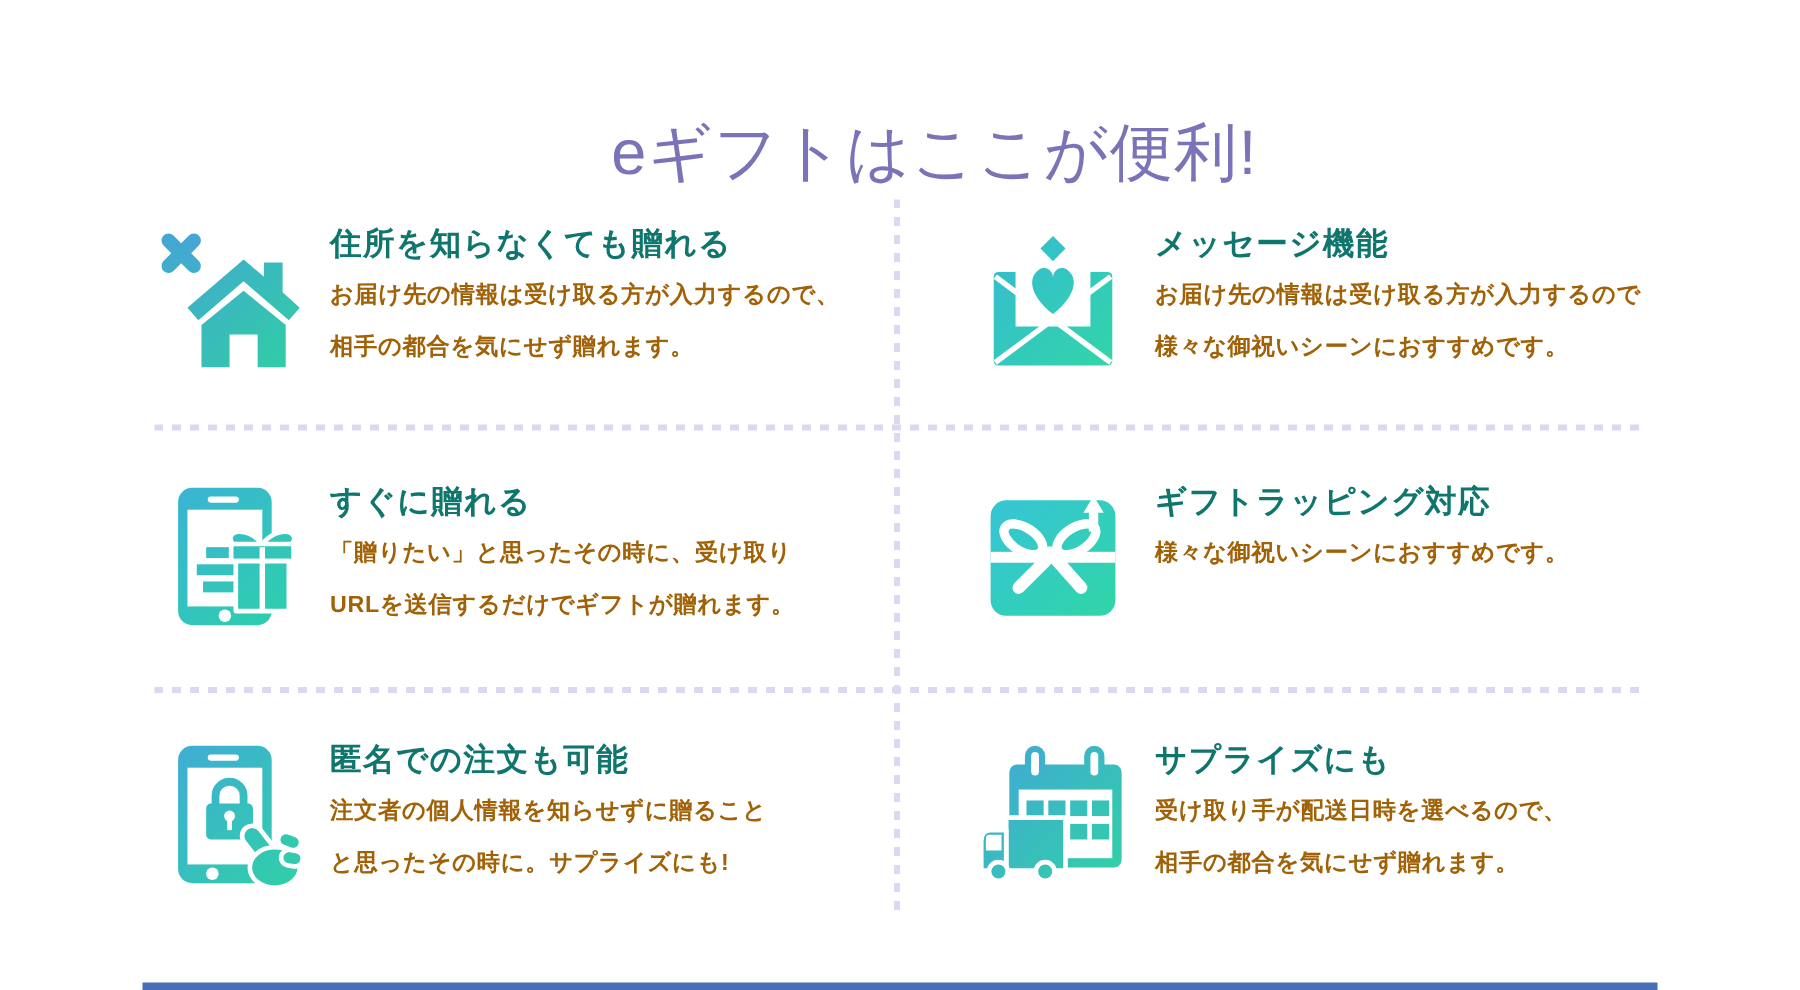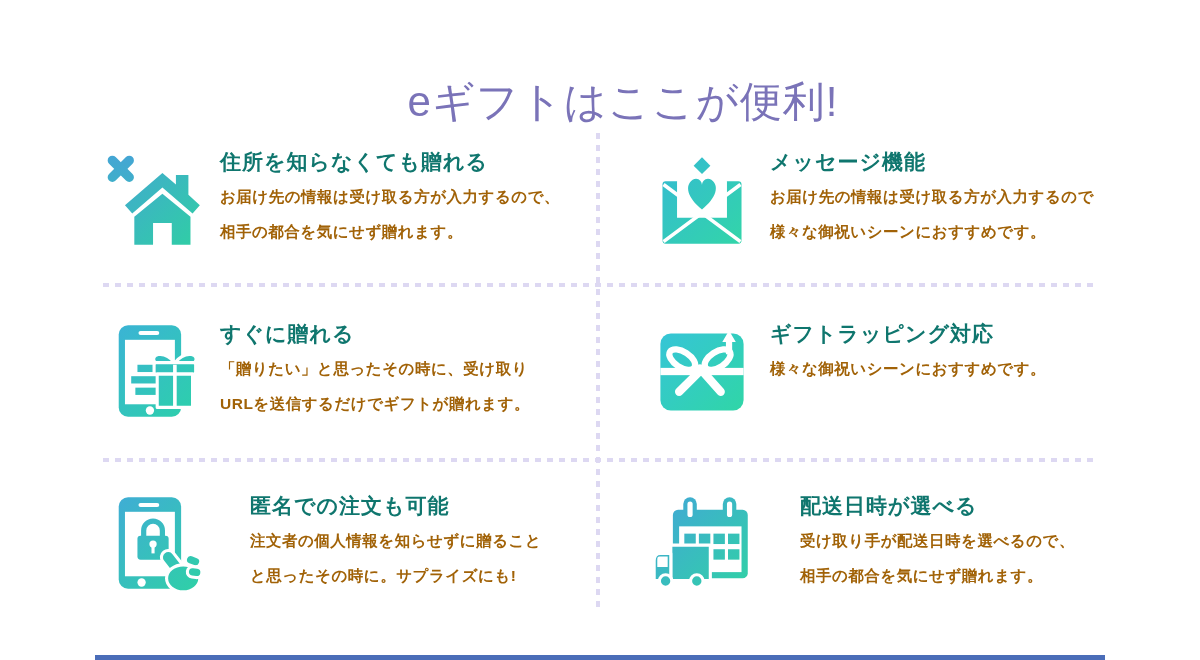--- a/index.html
+++ b/index.html
@@ -17,21 +17,21 @@
     position:absolute;top:135px;left:95px;width:1010px;
     display:grid;
     grid-template-columns:505px 505px;
     grid-template-rows:150px 175px 175px;
   }
   .cell{display:flex;align-items:flex-start;}
   .col-left{padding-left:5px;}
   .col-right{padding-left:50px;}
   .row-1{padding-top:12px;}
   .row-2{padding-top:34px;}
-  .row-3{padding-top:31px;gap:30px;}
+  .row-3{padding-top:31px;}
   .icon{width:104px;height:104px;flex:0 0 auto;}
   .icon svg{width:100%;height:100%;display:block;}
   .text{margin-left:16px;padding-top:2px;}
   .feature-title{
     margin:0;font-size:21px;font-weight:800;color:#0f766e;
     letter-spacing:1px;line-height:1.25;font-family:Liberation Serif, serif;
   }
   .feature-desc{
     margin-top:5px;font-size:15.5px;font-weight:700;color:#a16207;
     letter-spacing:0.5px;line-height:2.25;
@@ -236,21 +236,21 @@
         <g fill="url(#g6)" stroke="#ffffff" stroke-width="3" stroke-linejoin="round">
           <path d="M20,52 H58 V86 H20 Z"></path>
           <path d="M20,60 H10 C6,60 4,63 4,67 V86 H20 Z"></path>
           <circle cx="15" cy="86.5" r="6"></circle>
           <circle cx="45" cy="86.5" r="6"></circle>
         </g>
         <path d="M9,63 H17 V73 H7 V66 C7,64 7.5,63 9,63 Z" fill="#ffffff"></path>
       </svg>
     </div>
     <div class="text">
-      <h3 class="feature-title">配送日時が選べる</h3>
+      <h3 class="feature-title">サプライズにも</h3>
       <div class="feature-desc">
         <div>受け取り手が配送日時を選べるので、</div>
         <div>相手の都合を気にせず贈れます。</div>
       </div>
     </div>
   </div>
 
 </div>
 
 <div class="divider-h divider-h1"></div>

